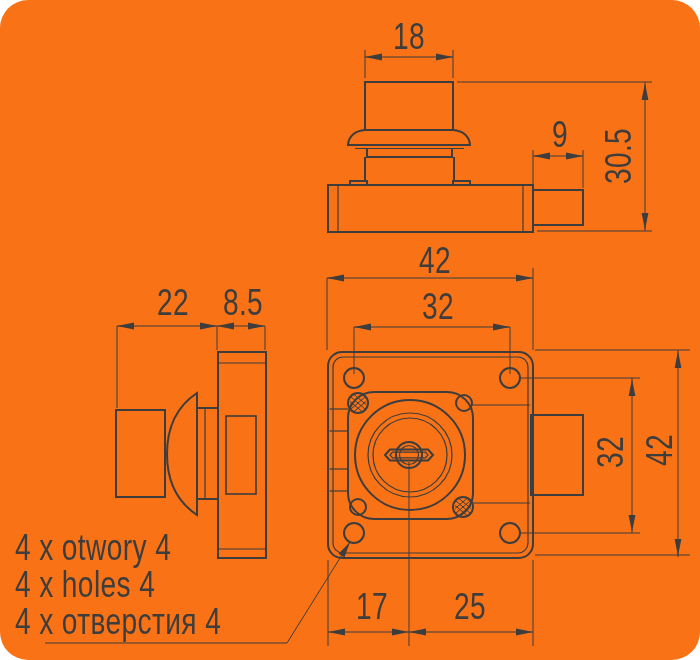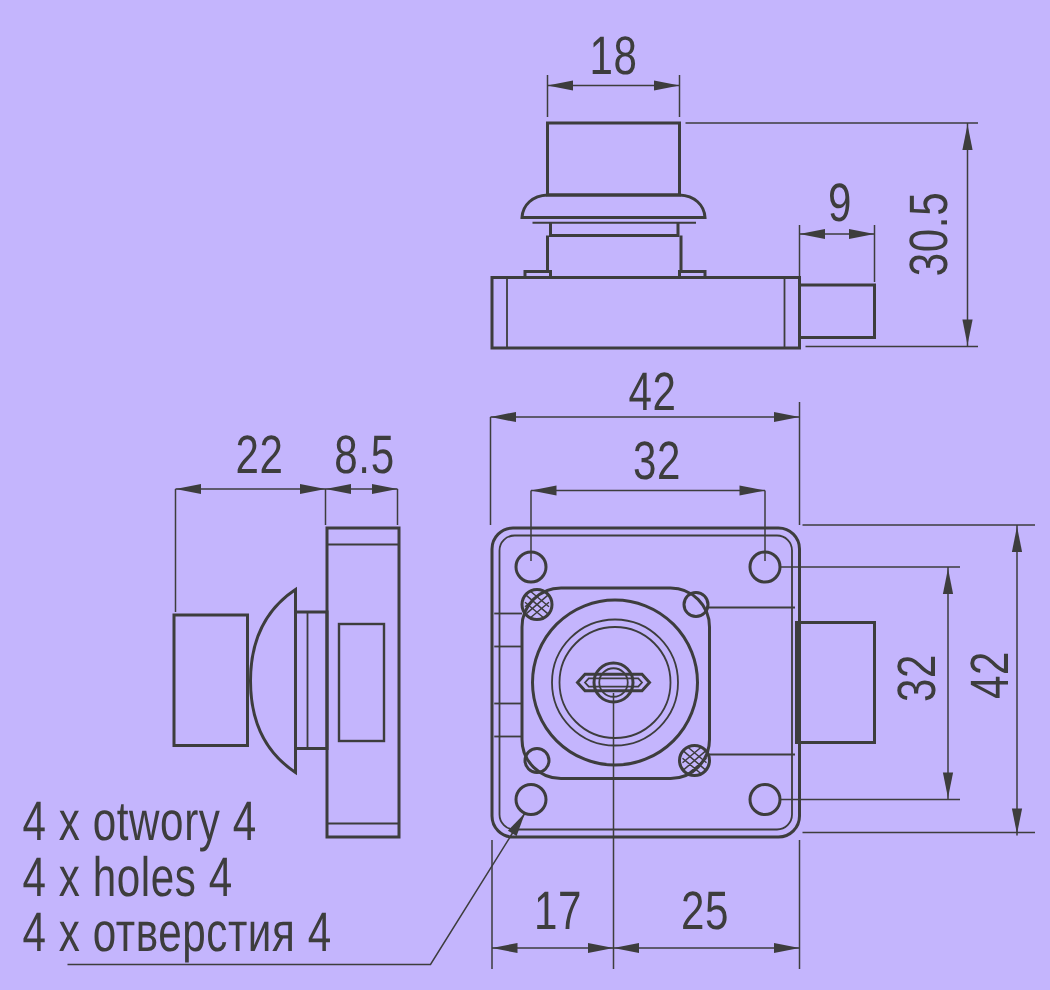--- a/index.html
+++ b/index.html
@@ -1,17 +1,17 @@
 <!DOCTYPE html>
 <html><head>
 <meta charset="utf-8">
 <style>
   html,body{margin:0;padding:0;background:#ffffff;}
-  #stage{position:relative;width:700px;height:660px;background:#c4b5fd;overflow:hidden;
-         font-family:"Liberation Sans",sans-serif;color:#3d3d3d;}
+  #stage{position:relative;width:700px;height:660px;background:#f97316;overflow:hidden;
+         font-family:"Liberation Sans",sans-serif;color:#3d3d3d;border-radius:28px;}
   #drawing{position:absolute;left:0;top:0;}
   #drawing rect,#drawing circle,#drawing line,#drawing path,#drawing polyline{
     stroke:#3d3d3d;fill:none;stroke-linecap:butt;}
   #drawing .o{stroke-width:2;}
   #drawing .o2{stroke-width:1.6;}
   #drawing .t{stroke-width:1.2;}
   #drawing .d{stroke-width:1;}
   #drawing .f{fill:#3d3d3d;stroke:none;}
   .lbl{position:absolute;font-size:36px;line-height:1;white-space:nowrap;
        letter-spacing:0.5px;color:#3d3d3d;

